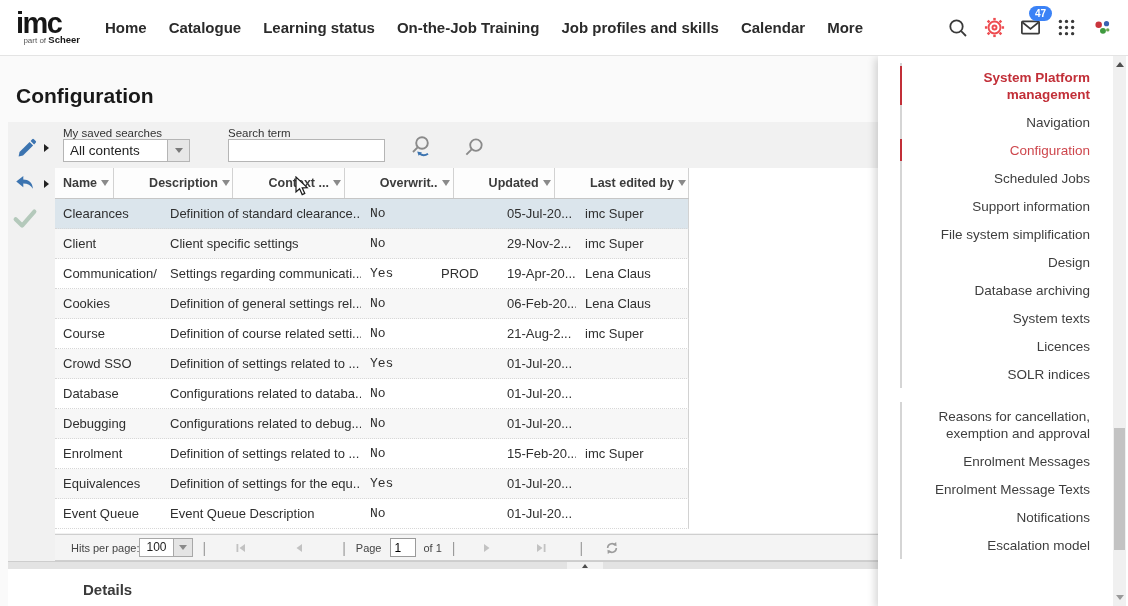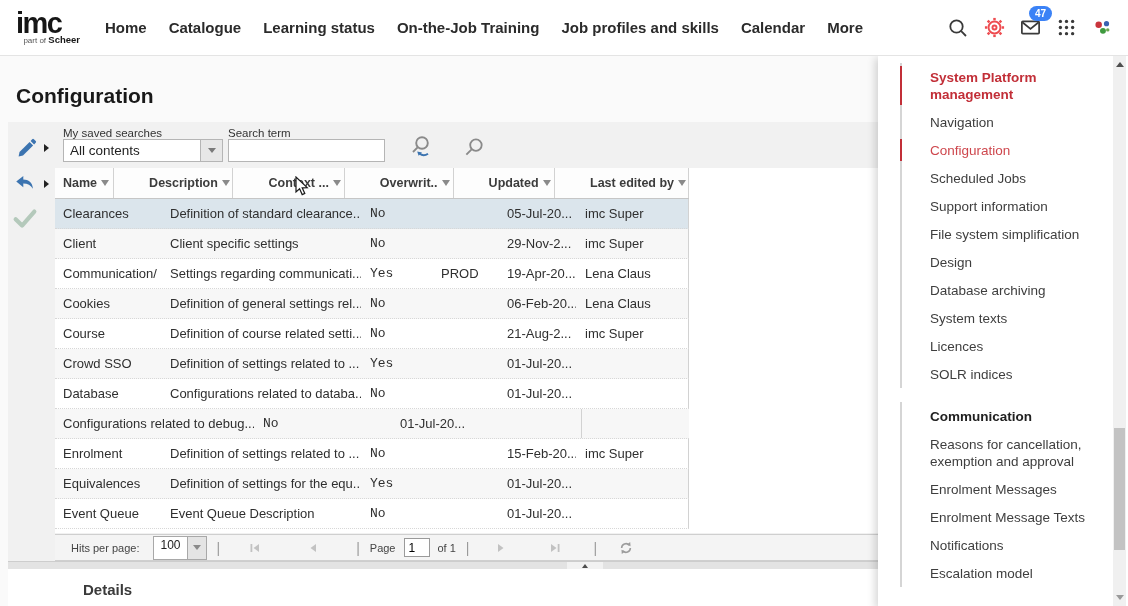--- a/index.html
+++ b/index.html
@@ -40,21 +40,21 @@
   
   .card { position:absolute; left:8px; top:122px; width:870px; height:484px; background:#f1f1f1; z-index:2; }
 
   .rail { position:absolute; left:0; top:0; width:47px; height:439px; background:#f1f1f1; }
   .rail-btn { position:absolute; cursor:pointer; }
   .caret-right { width:0; height:0; border-left:5px solid #222; border-top:4px solid transparent; border-bottom:4px solid transparent; position:absolute; cursor:pointer; }
 
   .search-strip { position:absolute; left:47px; top:0; right:0; height:46px; background:#f1f1f1; }
   .field-label { position:absolute; font-size:11.5px; color:#333; }
   .select-box {
-    position:absolute; width:160px; height:23px; background:#fff;
+    position:absolute; width:127px; height:23px; background:#fff;
     border:1px solid #b5b5b5; display:flex; align-items:center; cursor:pointer;
   }
   .select-box .val { flex:1; font-size:13.5px; color:#222; padding-left:6px; line-height:21px; }
   .select-btn { width:22px; height:100%; background:#e7e7e7; border-left:1px solid #b5b5b5; display:flex; align-items:center; justify-content:center; }
   .tri-down { width:0; height:0; border-top:5px solid #7a7a7a; border-left:4px solid transparent; border-right:4px solid transparent; }
   .text-input {
     position:absolute; width:157px; height:23px; background:#fff;
     border:1px solid #b5b5b5; font-size:13px; padding:0 6px;
     font-family:"Liberation Sans", sans-serif; color:#222;
   }
@@ -79,21 +79,21 @@
   }
   .c0{width:107px;text-align:center;} .c1{width:200px;} .c2{width:71px;font-family:Liberation Mono, monospace;} .c3{width:66px;} .c4{width:78px;} .c5{width:112px; border-right:1px solid #d2d2d2;}
 
   
   .pager {
     position:absolute; left:47px; top:412px; right:0; height:27px;
     background:#f4f4f4; border-top:1px solid #cfcfcf; border-bottom:1px solid #cfcfcf;
     display:flex; align-items:center; font-size:11px; color:#444;
   }
   .pager .sep { color:#9a9a9a; font-size:14px; margin:0 10px; }
-  .mini-select { display:flex; height:24px; border:1px solid #a8a8a8; background:#fff; margin-left:14px; cursor:pointer; }
+  .mini-select { display:flex; height:19px; border:1px solid #a8a8a8; background:#fff; cursor:pointer; }
   .mini-select .val { padding:0 6px; font-size:12px; line-height:17px; color:#222; }
   .mini-select .btn { width:19px; background:#e4e4e4; border-left:1px solid #a8a8a8; display:flex; align-items:center; justify-content:center; }
   .pg-ic { width:26px; display:flex; justify-content:center; cursor:default; }
   .page-input {
     width:26px; height:19px; border:1px solid #9a9a9a; background:#fff; text-align:left;
     font-size:12px; padding:0 4px; margin:0 8px; font-family:"Liberation Sans", sans-serif;
   }
 
   
   .splitter { position:absolute; left:0; top:439px; right:0; height:8px; background:#e3e3e3; border-top:1px solid #cdcdcd; }
@@ -107,21 +107,21 @@
 
   
   .admin-panel {
     position:absolute; left:878px; top:55px; width:250px; height:551px;
     background:#fff; box-shadow:-3px 3px 8px rgba(0,0,0,0.16); z-index:20;
   }
   .menu-group { margin:8px 0 0 22px; border-left:2px solid #d5d5d5; width:196px; }
   .menu-group.g2 { margin-top:14px; }
   .menu-item {
     position:relative; padding:5.5px 6px 5.5px 28px;
-    font-size:13.5px; line-height:17px; color:#3e3e3e; cursor:pointer;
+    font-size:13.5px; line-height:17px; color:#3e3e3e; cursor:pointer;text-align:right;
   }
   .menu-item.section-red { color:#c22f38; font-weight:bold; }
   .menu-item.item-active { color:#ce474d; }
   .menu-item.section { color:#212121; font-weight:bold; }
   .menu-item.section-red::before, .menu-item.item-active::before {
     content:""; position:absolute; left:-2px; top:3px; bottom:3px; width:2px; background:#c22f38;
   }
   .panel-scrollbar { position:absolute; top:0; right:2px; bottom:0; width:13px; background:#f0f0f0; }
   .sb-arrow { position:absolute; left:0; width:13px; height:14px; display:flex; align-items:center; justify-content:center; cursor:pointer; }
   .sb-up { top:2px; } .sb-down { bottom:2px; }
@@ -356,20 +356,21 @@
       <div class="row">
         <div class="td c0">Database</div>
         <div class="td c1">Configurations related to databa...</div>
         <div class="td c2">No</div>
         <div class="td c3"></div>
         <div class="td c4">01-Jul-20...</div>
         <div class="td c5"></div>
       </div>
 
       <div class="row alt">
+        <div class="td c0">Debugging</div>
         <div class="td c1">Configurations related to debug...</div>
         <div class="td c2">No</div>
         <div class="td c3"></div>
         <div class="td c4">01-Jul-20...</div>
         <div class="td c5"></div>
       </div>
 
       <div class="row">
         <div class="td c0">Enrolment</div>
         <div class="td c1">Definition of settings related to ...</div>
@@ -465,21 +466,20 @@
       <div class="menu-item">Support information</div>
       <div class="menu-item">File system simplification</div>
       <div class="menu-item">Design</div>
       <div class="menu-item">Database archiving</div>
       <div class="menu-item">System texts</div>
       <div class="menu-item">Licences</div>
       <div class="menu-item">SOLR indices</div>
     </div>
   <div class="menu-group g2">
 
-  <div class="menu-item section">Communication</div>
       <div class="menu-item">Reasons for cancellation, exemption and approval</div>
       <div class="menu-item">Enrolment Messages</div>
       <div class="menu-item">Enrolment Message Texts</div>
       <div class="menu-item">Notifications</div>
       <div class="menu-item">Escalation model</div>
     </div>
   <div class="panel-scrollbar">
     <div class="sb-arrow sb-up">
         <span class="sb-tri-up"></span>
       </div>

